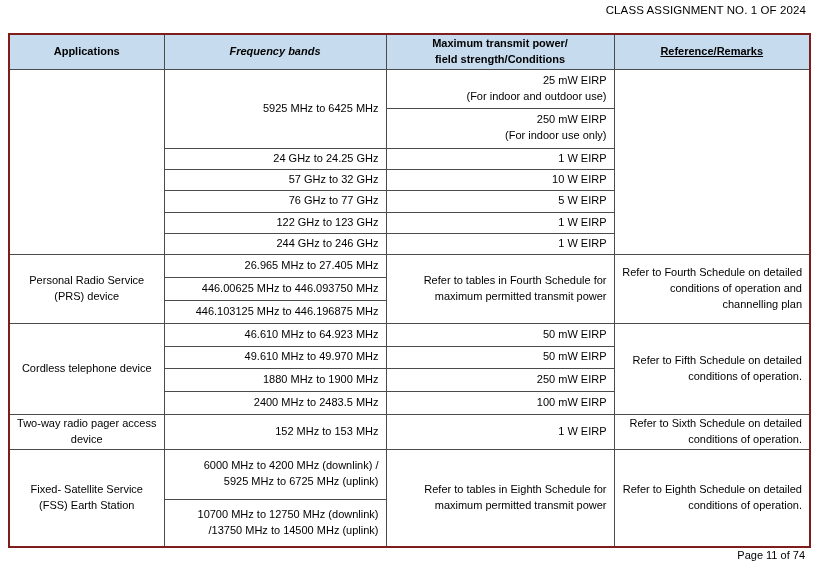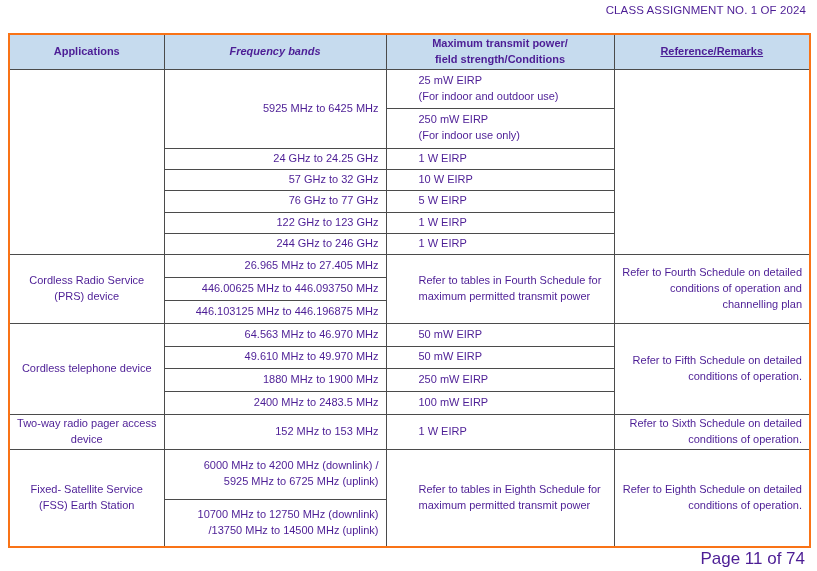--- a/index.html
+++ b/index.html
@@ -2,63 +2,63 @@
 <html><head>
 <meta charset="utf-8">
 <style>
   html, body { margin: 0; padding: 0; background: #ffffff; }
   .page {
     position: relative;
     width: 817px;
     height: 571px;
     background: #ffffff;
     font-family: "Liberation Sans", sans-serif;
-    color: #4c1d95;
+    color: #000000;
     overflow: hidden;
   }
   .doc-header {
     position: absolute;
     top: 4px;
     right: 11px;
     font-size: 11.5px;
     letter-spacing: 0.1px;
   }
   .doc-footer {
     position: absolute;
     top: 549px;
     right: 12px;
-    font-size: 17px;
+    font-size: 11px;
     margin-left: 40px;
   }
   table.class-table {
     position: absolute;
     left: 8px;
     top: 33px;
     width: 801px;
     border-collapse: collapse;
     table-layout: fixed;
-    border: 2px solid #f97316;
+    border: 2px solid #7f1d1d;
   }
   .class-table th, .class-table td {
     border: 1px solid #4b4b4b;
     font-size: 11px;
     line-height: 1.45;
     vertical-align: middle;
     padding: 1px 7px;
     white-space: pre-line;
     overflow: hidden;
   }
   .class-table th {
     background: #c6dbee;
     font-weight: bold;
     text-align: center;
   }
   td.app    { text-align: center; }
   td.band   { text-align: right; }
-  td.power  { text-align: left; padding-left: 32px; }
+  td.power  { text-align: right; padding-left: 32px; }
   td.remark { text-align: right; }
 </style>
 </head>
 <body>
 
 <div class="page">
 
   <div class="doc-header">CLASS ASSIGNMENT NO. 1 OF 2024</div>
 
   <table class="class-table">
@@ -104,35 +104,35 @@
     <tr style="height:21px">
       <td class="band">122 GHz to 123 GHz</td>
       <td class="power">1 W EIRP</td>
     </tr>
     <tr style="height:21px">
       <td class="band">244 GHz to 246 GHz</td>
       <td class="power">1 W EIRP</td>
     </tr>
 
     <tr style="height:23px">
-      <td class="app" rowspan="3">Cordless Radio Service (PRS) device</td>
+      <td class="app" rowspan="3">Personal Radio Service (PRS) device</td>
       <td class="band">26.965 MHz to 27.405 MHz</td>
       <td class="power" rowspan="3">Refer to tables in Fourth Schedule for maximum permitted transmit power</td>
       <td class="remark" rowspan="3">Refer to Fourth Schedule on detailed conditions of operation and channelling plan</td>
     </tr>
     <tr style="height:23px">
       <td class="band">446.00625 MHz to 446.093750 MHz</td>
     </tr>
     <tr style="height:23px">
       <td class="band">446.103125 MHz to 446.196875 MHz</td>
     </tr>
 
     <tr style="height:23px">
       <td class="app" rowspan="4">Cordless telephone device</td>
-      <td class="band">64.563 MHz to 46.970 MHz</td>
+      <td class="band">46.610 MHz to 64.923 MHz</td>
       <td class="power">50 mW EIRP</td>
       <td class="remark" rowspan="4">Refer to Fifth Schedule on detailed conditions of operation.</td>
     </tr>
     <tr style="height:22px">
       <td class="band">49.610 MHz to 49.970 MHz</td>
       <td class="power">50 mW EIRP</td>
     </tr>
     <tr style="height:23px">
       <td class="band">1880 MHz to 1900 MHz</td>
       <td class="power">250 mW EIRP</td>

